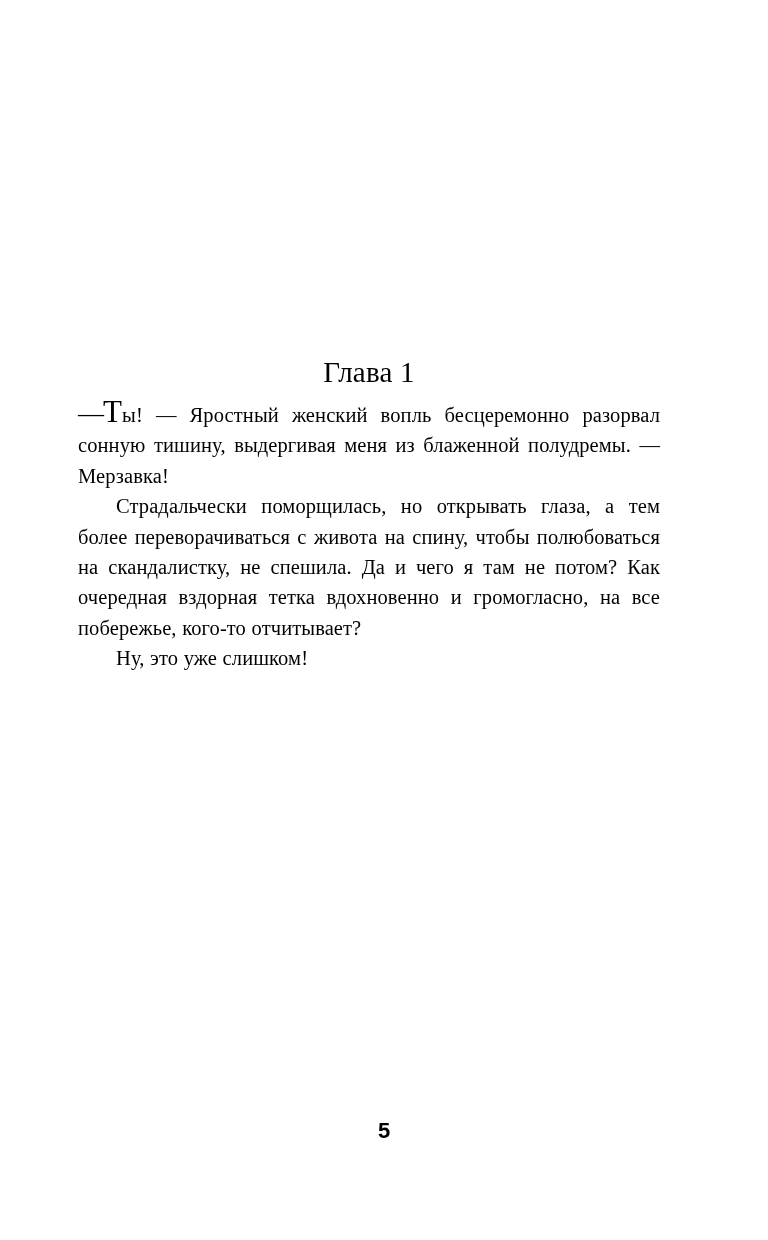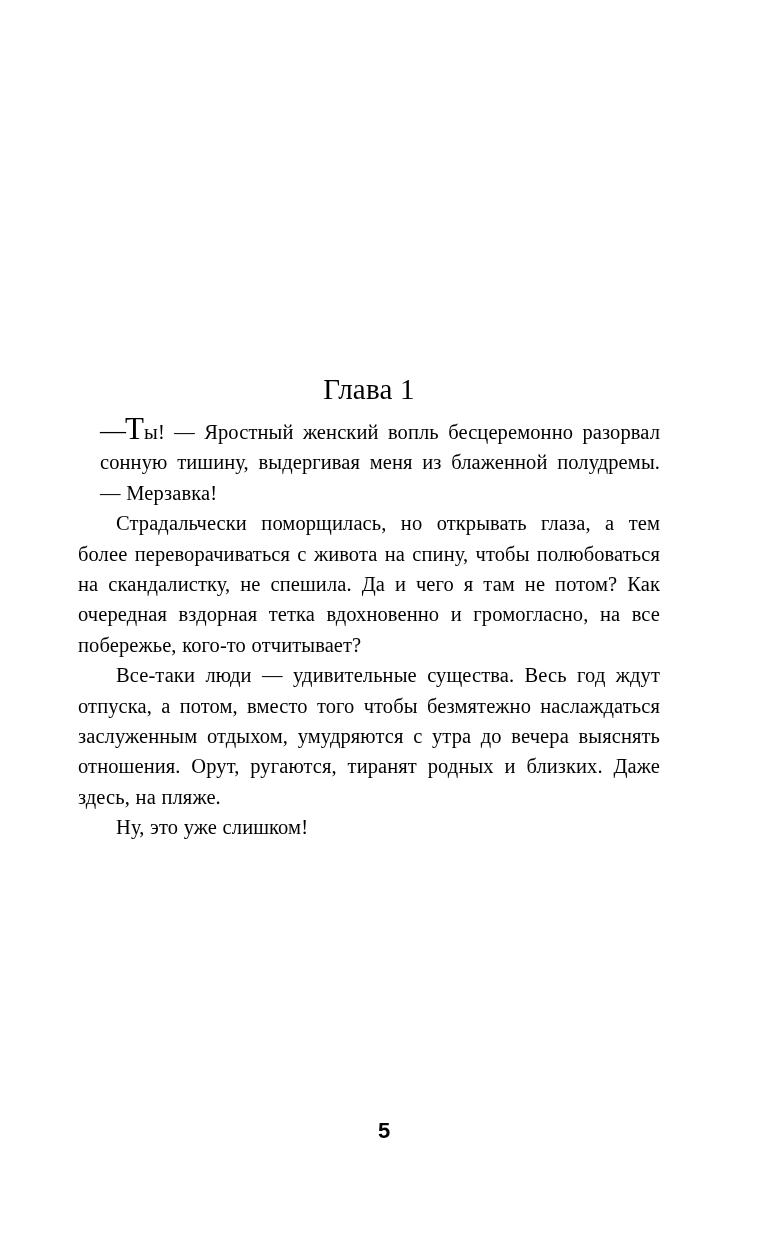--- a/index.html
+++ b/index.html
@@ -16,21 +16,21 @@
   }
   .page {
     position: relative;
     width: 768px;
     height: 1240px;
     box-sizing: border-box;
   }
   .text-block {
     position: absolute;
     left: 78px;
-    top: 372px;
+    top: 355px;
     width: 582px;
   }
   .chapter-title {
     text-align: center;
     font-size: 29px;
     line-height: 34px;
     letter-spacing: 0.2px;
     margin: 0 0 8px 0;
     font-weight: normal;
   }
@@ -38,21 +38,20 @@
     margin: 0;
     font-size: 20.5px;
     line-height: 30.4px;
     text-align: justify;
     text-indent: 38px;
     letter-spacing: 0.1px;
     word-spacing: 0.4px;
   }
   p.first {
     text-indent: 0;
-    margin-left: 22px;
   }
   .dash-lead {
     font-size: 26px;
     letter-spacing: -1px;
   }
   .dropcap {
     font-size: 31px;
     line-height: 30px;
   }
   .smallcaps {
@@ -74,20 +73,19 @@
 
 <div class="page">
 
   <div class="text-block">
 
     <h1 class="chapter-title">Глава 1</h1>
 
     <p class="para first"><span class="dash-lead">—</span><span class="dropcap">Т</span><span class="smallcaps">ы!</span><span> — Яростный женский вопль бесцеремонно разорвал сонную тишину, выдергивая меня из блаженной полудремы. — Мерзавка!</span></p>
 
     <p class="para">Страдальчески поморщилась, но открывать глаза, а тем более переворачиваться с живота на спину, чтобы полюбоваться на скандалистку, не спешила. Да и чего я там не потом? Как очередная вздорная тетка вдохновенно и громогласно, на все побережье, кого-то отчитывает?</p>
-    <p class="para">Все-таки люди — удивительные существа. Весь год ждут отпуска, а потом, вместо того чтобы безмятежно наслаждаться заслуженным отдыхом, умудряются с утра до вечера выяснять отношения. Орут, ругаются, тиранят родных и близких. Даже здесь, на пляже.</p>
     <p class="para">Ну, это уже слишком!</p>
 
   </div>
 
   <div class="page-number">5</div>
 
 </div>
 
 </body></html>

